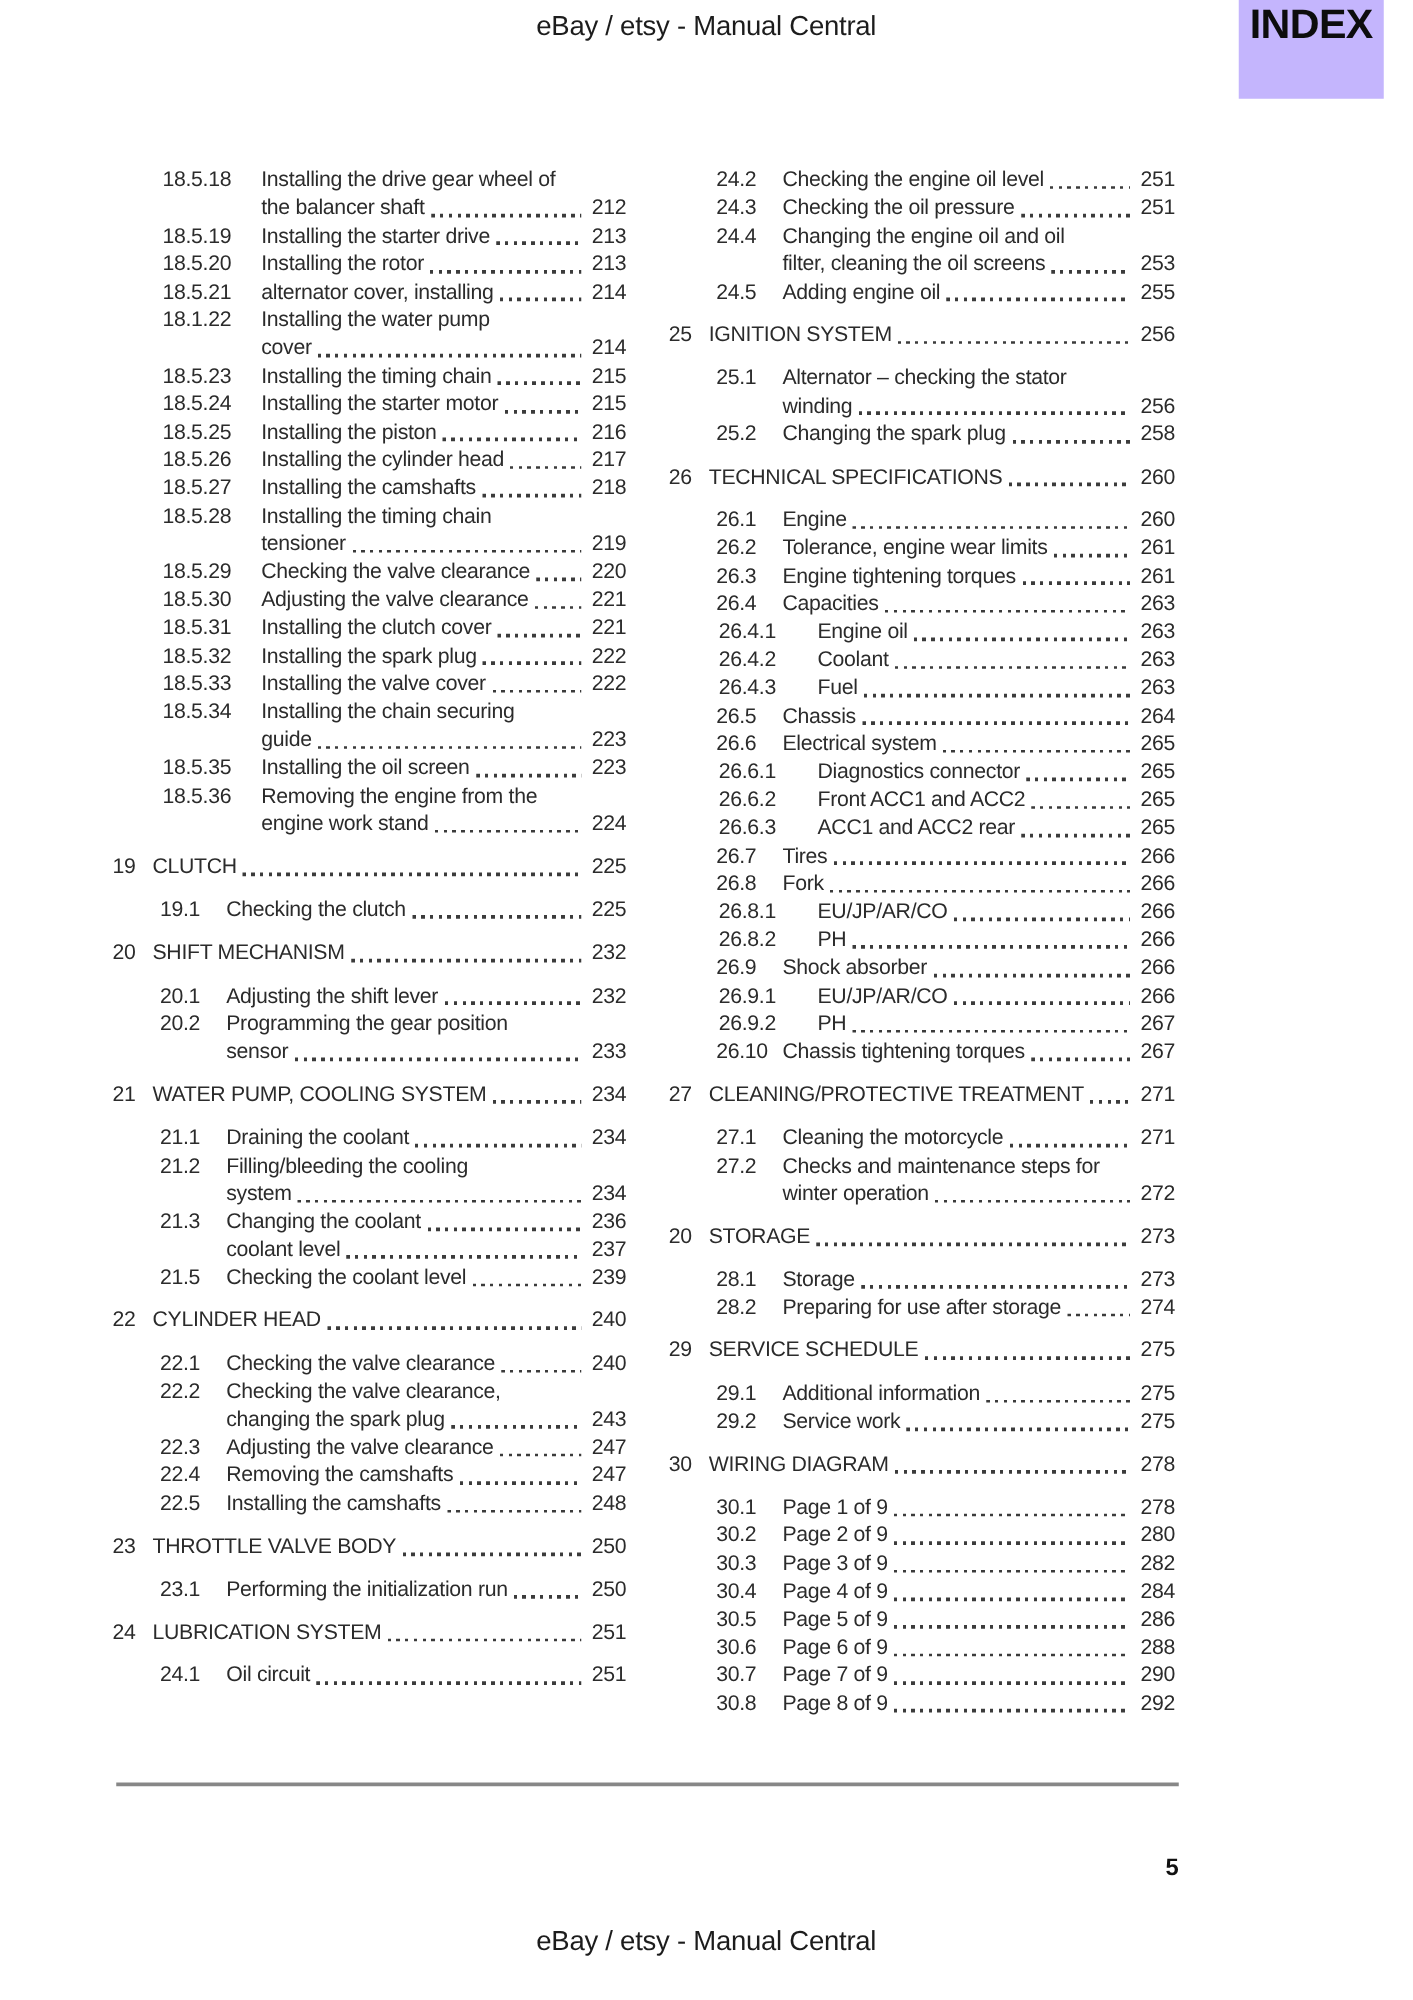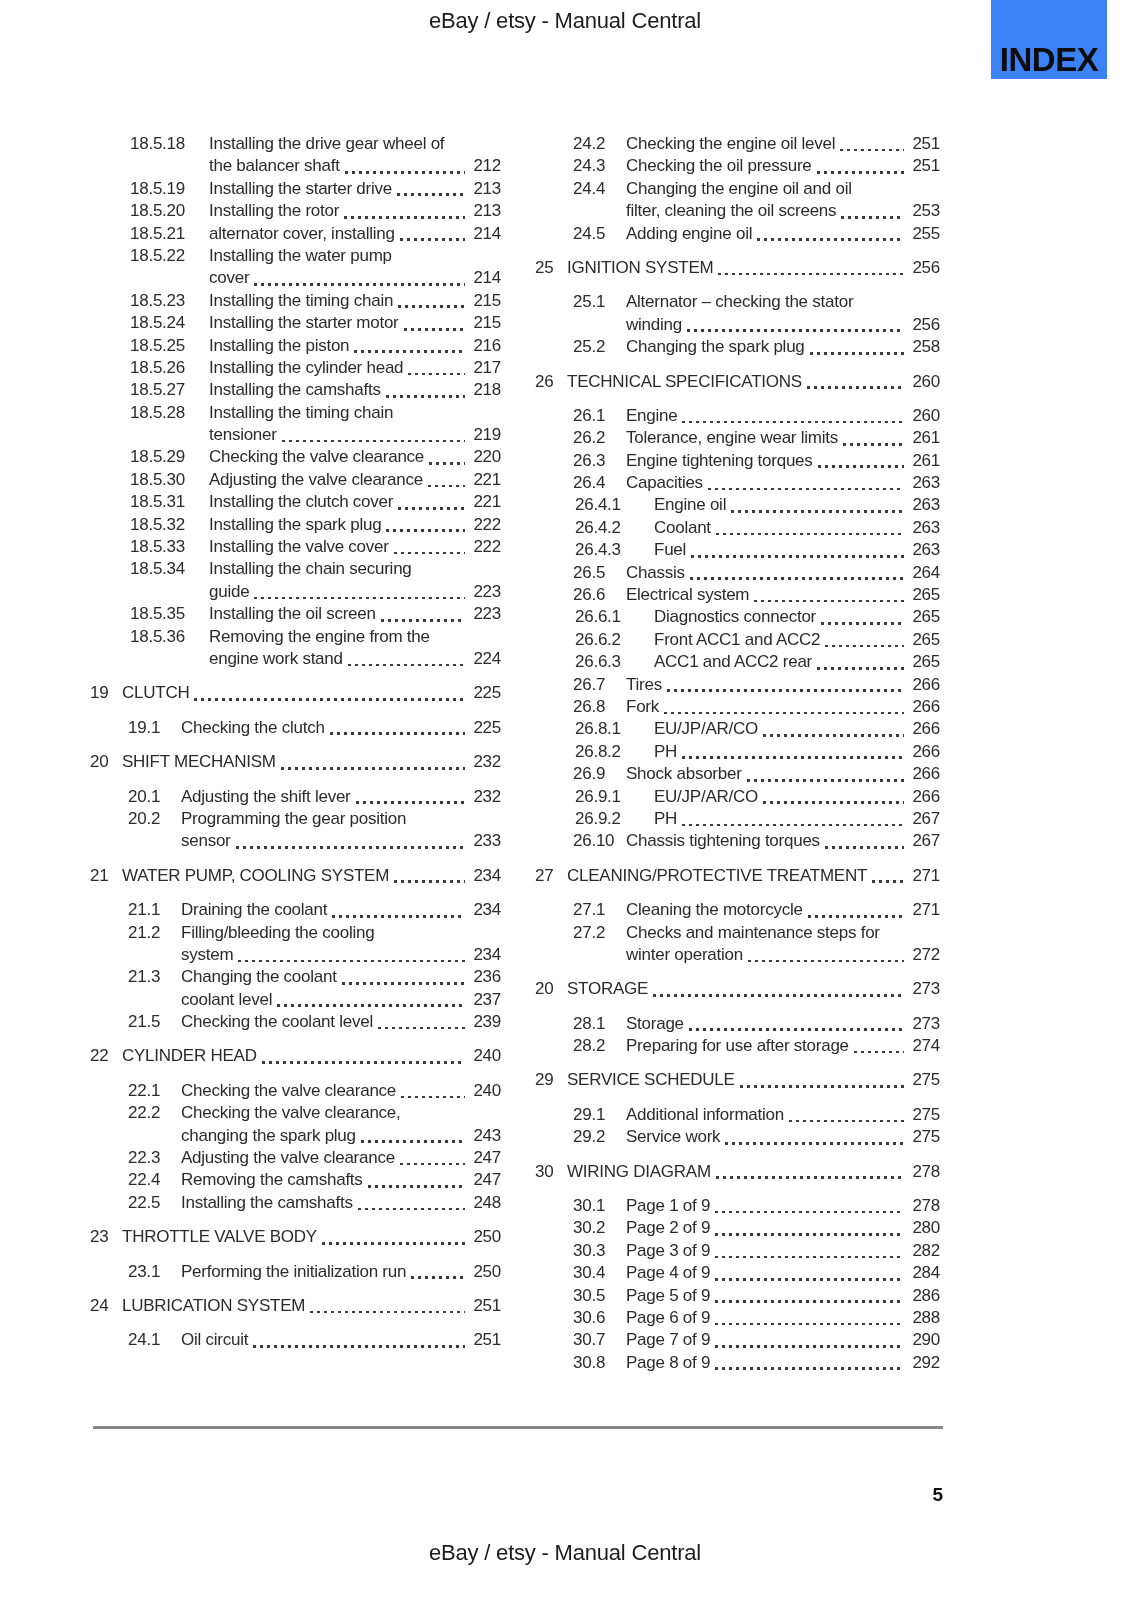--- a/index.html
+++ b/index.html
@@ -6,21 +6,21 @@
   .page {
     position:relative; width:1130px; height:1600px; background:#ffffff;
     font-family:"Liberation Sans", sans-serif; color:#2b2b2b; overflow:hidden;
   }
   .doc-header {
     position:absolute; top:8px; left:0; width:1130px; text-align:center;
     font-size:22px; color:#1c1c1c; letter-spacing:-0.2px;
   }
   .index-box {
     position:absolute; top:0; left:991px; width:116px; height:79px;
-    background:#3b82f6; display:flex; align-items:flex-end; justify-content:center;
+    background:#c4b5fd; display:flex; align-items:flex-start; justify-content:center;
   }
   .index-box span {
     font-size:33px; font-weight:bold; color:#0d0d0d; letter-spacing:-0.5px;
   }
   .toc-col { position:absolute; top:133px; font-size:17px; letter-spacing:-0.25px; }
   .toc-left  { left:90px;  width:411px; }
   .toc-right { left:535px; width:405px; }
 
   .trow {
     display:flex; align-items:baseline; height:22.4px; line-height:22.4px;
@@ -90,21 +90,21 @@
         <span class="dots"></span>
         <span class="pg">213</span>
       </div>
       <div class="trow lvl2">
         <span class="num">18.5.21</span>
         <span class="title">alternator cover, installing</span>
         <span class="dots"></span>
         <span class="pg">214</span>
       </div>
       <div class="trow lvl2">
-        <span class="num">18.5.22</span>
+        <span class="num">18.1.22</span>
         <span class="title">Installing the water pump</span>
       </div>
       <div class="trow lvl2 cont">
         <span class="title">cover</span>
         <span class="dots"></span>
         <span class="pg">214</span>
       </div>
       <div class="trow lvl2">
         <span class="num">18.5.23</span>
         <span class="title">Installing the timing chain</span>

